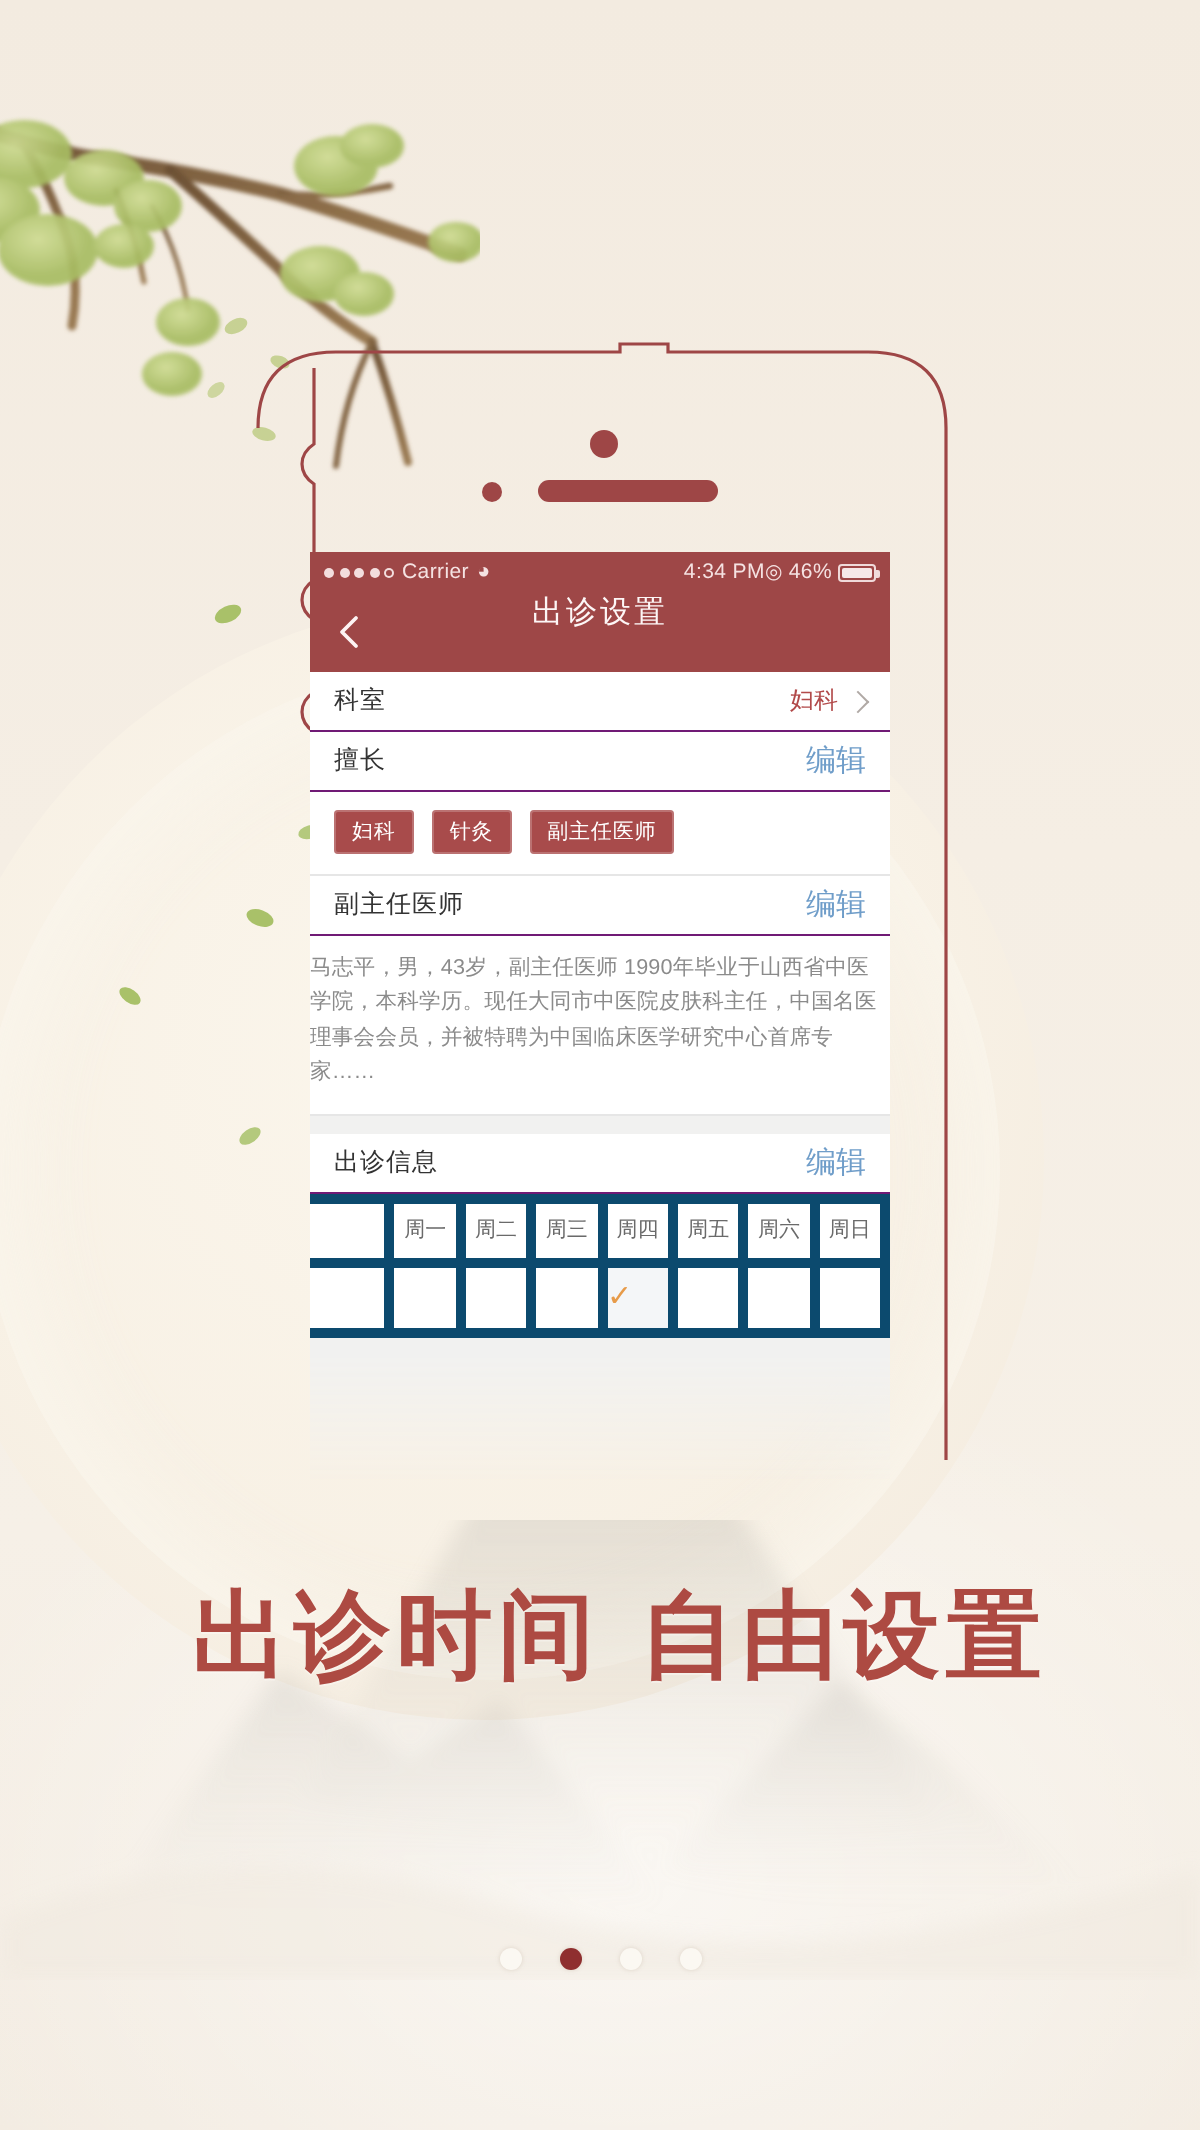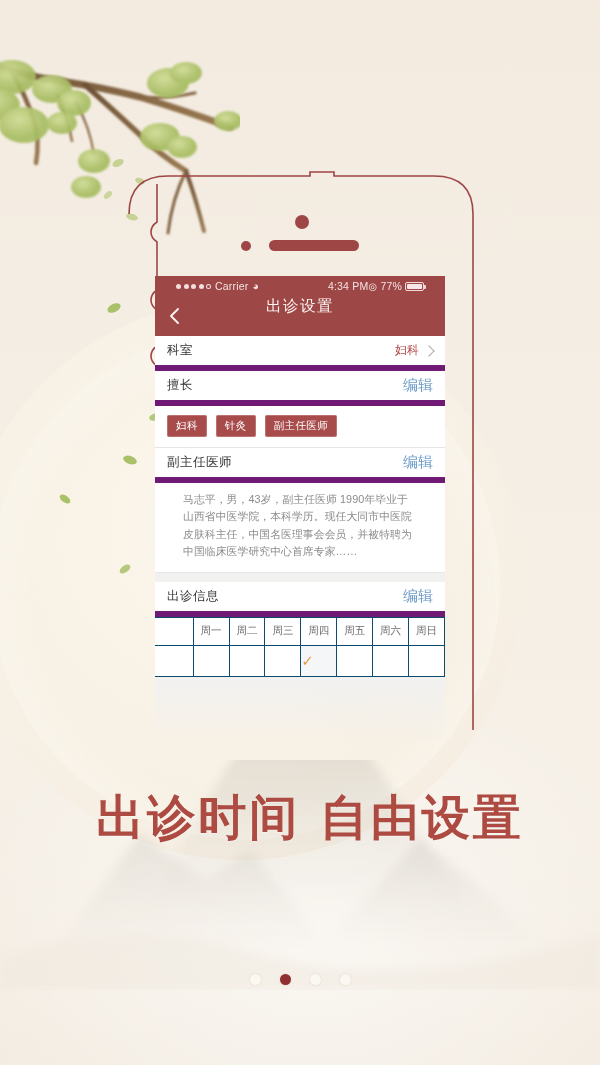--- a/index.html
+++ b/index.html
@@ -58,21 +58,21 @@
     box-shadow: 0 2px 6px rgba(140,110,90,.18);
     background: #f2f2f2;
   }
   
   .statusbar {
     height: 20px;
     background: #9e4747;
     color: #f5e2e2;
     display: flex; align-items: center;
     font-size: 10.5px;
-    padding: 0 21px;
+    padding: 0 7px;
     letter-spacing: .2px;
   }
   .sb-left { display:flex; align-items:center; gap:4px; flex: 0 0 auto; }
   .sb-dots { display:flex; gap:2.5px; align-items:center; }
   .sb-dots i { width:5px;height:5px;border-radius:50%;background:#f3dede; display:block;}
   .sb-dots i.hollow { background:transparent; box-shadow: inset 0 0 0 1px #f3dede;}
   .sb-center { flex:1; text-align:right; font-size:10.5px; }
   .sb-right { display:flex; align-items:center; gap:3px; flex: 0 0 auto;}
   .batt {
     width:19px;height:9px;border:1px solid #f0dada;border-radius:2px;position:relative;
@@ -96,49 +96,49 @@
   }
   .nav-title { font-size: 15.5px; color: #fdf6f6; letter-spacing: 1.5px; }
 
   
   .content { background:#f1f1f0; height: 406px; overflow:hidden; }
   .row {
     display:flex; align-items:center; justify-content:space-between;
     padding: 0 12px;
     height: 29px;
     background:#fff;
-    border-bottom: 6px solid #701a75;
+    border-bottom: 1px solid #701a75;
   }
   .row-label { font-size: 12.5px; color:#333; letter-spacing:.5px; }
   .row-right { display:flex; align-items:center; gap:4px; }
   .val-red { color:#b24a4a; font-size: 12px; }
   .edit-link { color:#6f9dc9; font-size: 15px; }
   .chev { width:7px;height:7px;border-right:1.4px solid #b0a9a5;border-top:1.4px solid #b0a9a5;transform:rotate(45deg); display:inline-block; margin-left:2px;}
 
   .tags { background:#fff; padding: 9px 12px 10px; display:flex; gap:9px; border-bottom:1px solid #e6e6e6;}
   .tag {
     background:#a84b4b; color:#fff; font-size:10.5px;
     padding: 4px 9px; border-radius: 2px;
     box-shadow: inset 0 0 0 1px rgba(255,255,255,.22);
     letter-spacing: .4px;
   }
 
   .intro {
-    background:#fff; padding: 8px 28px 11px;
+    background:#fff; padding: 8px 0 11px;
     font-size: 10.8px; line-height: 1.62; color:#8b8b8b;
     letter-spacing: .1px;
     border-bottom:1px solid #e6e6e6;
   }
   .gap { height: 9px; background:#f1f1f0; }
 
   
   .sched { background:#fff; }
   table.tbl { width:100%; border-collapse: collapse; table-layout: fixed; }
   table.tbl td, table.tbl th {
-    border: 1px solid #0c4a6e;
+    border: 5px solid #0c4a6e;
     height: 30px;
     font-size:10.5px;
     color:#5d5d5d;
     font-weight: normal;
     padding:0;
   }
   table.tbl th:first-child, table.tbl td.rowhead { border-left: none; }
   table.tbl th { height: 27px; color:#6a6a6a; }
   td.on { background:#f4f6f8; }
   .check { color:#e79b4a; font-size: 15px; line-height:1; }
@@ -295,21 +295,21 @@
             <i></i>
             <i></i>
             <i class="hollow"></i>
         </span>
         <span>Carrier</span>
         <span class="wifi">◕</span>
       </div>
       <div class="sb-center">4:34 PM</div>
       <div class="sb-right">
         <span style="font-size:10px;">◎</span>
-        <span>77%</span>
+        <span>46%</span>
         <span class="batt">
             <i></i>
           </span>
       </div>
     </div>
 
     <div class="navbar">
       <div class="nav-back">
         <svg width="20" height="20" viewBox="0 0 20 20">
             <path d="M13 3 L6 10 L13 17" stroke="#fdf3f3" stroke-width="1.9" fill="none" stroke-linecap="round" stroke-linejoin="round"></path>

